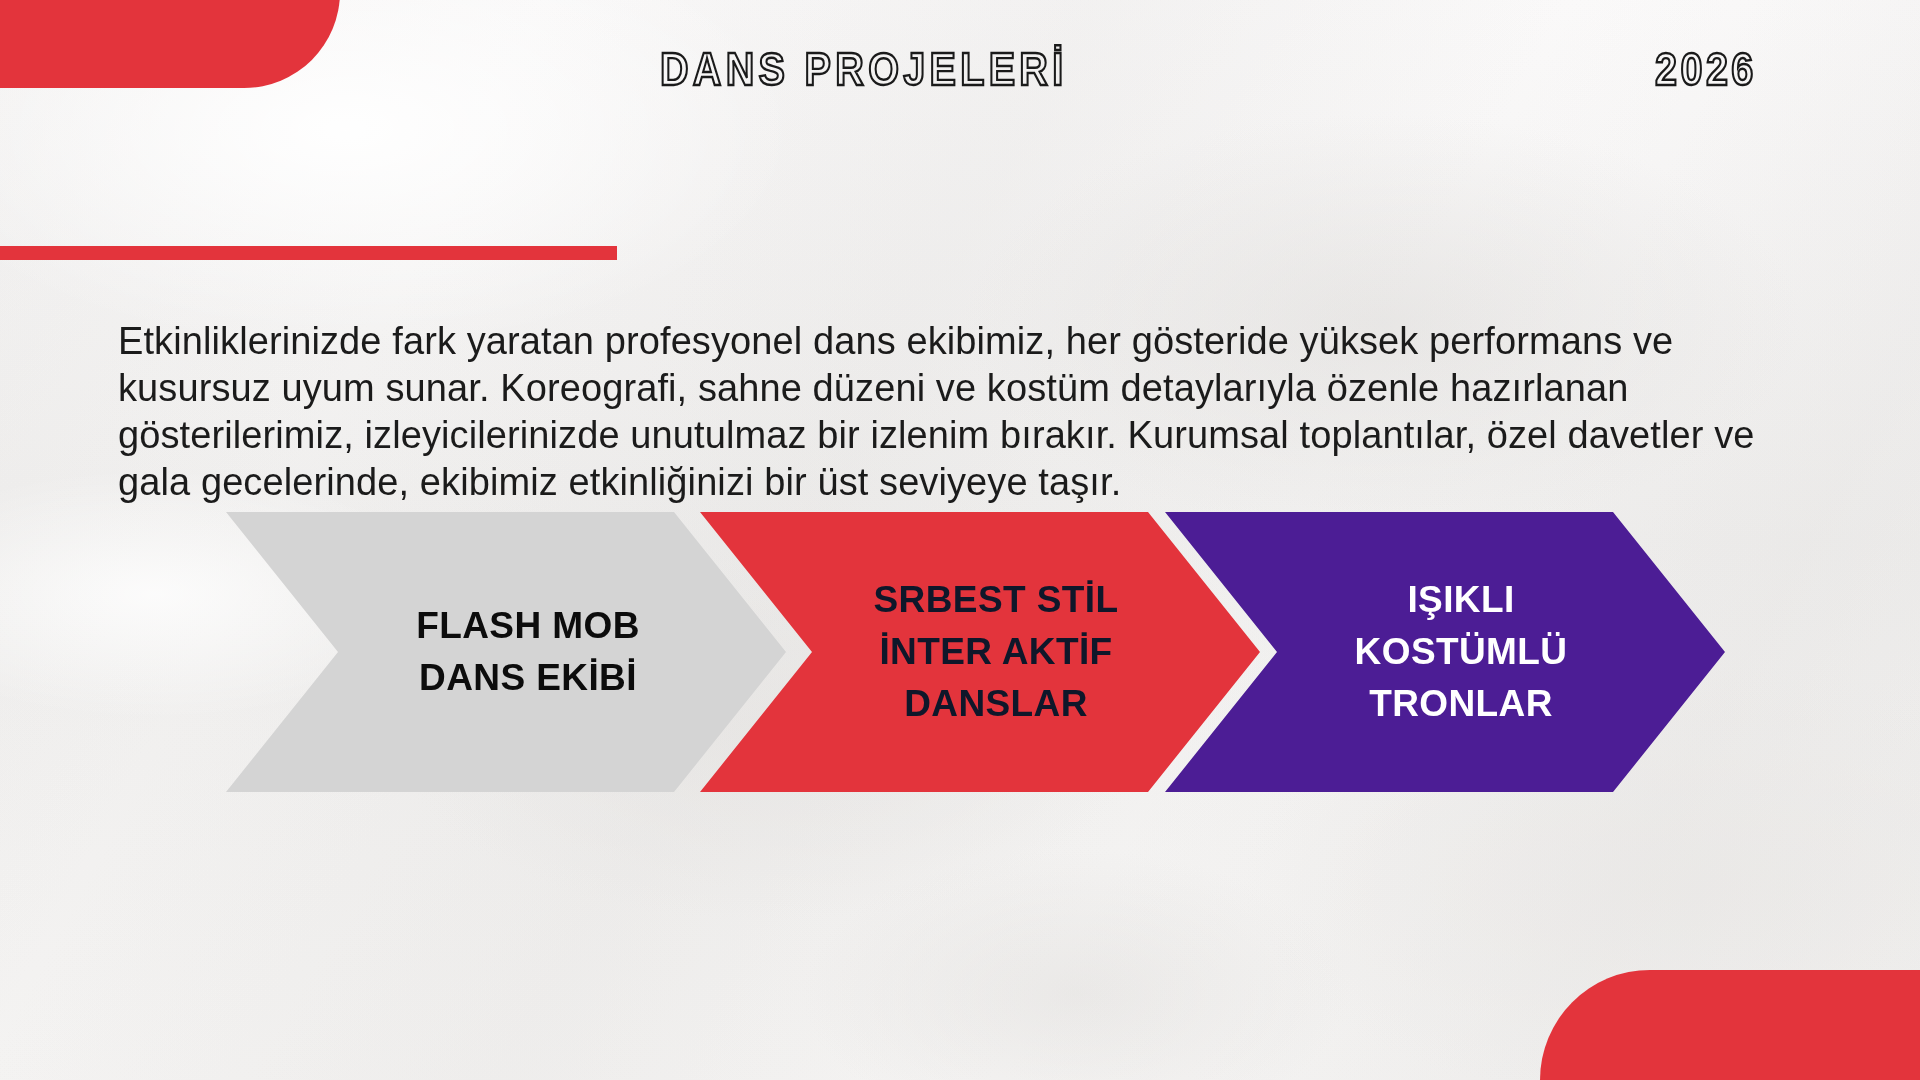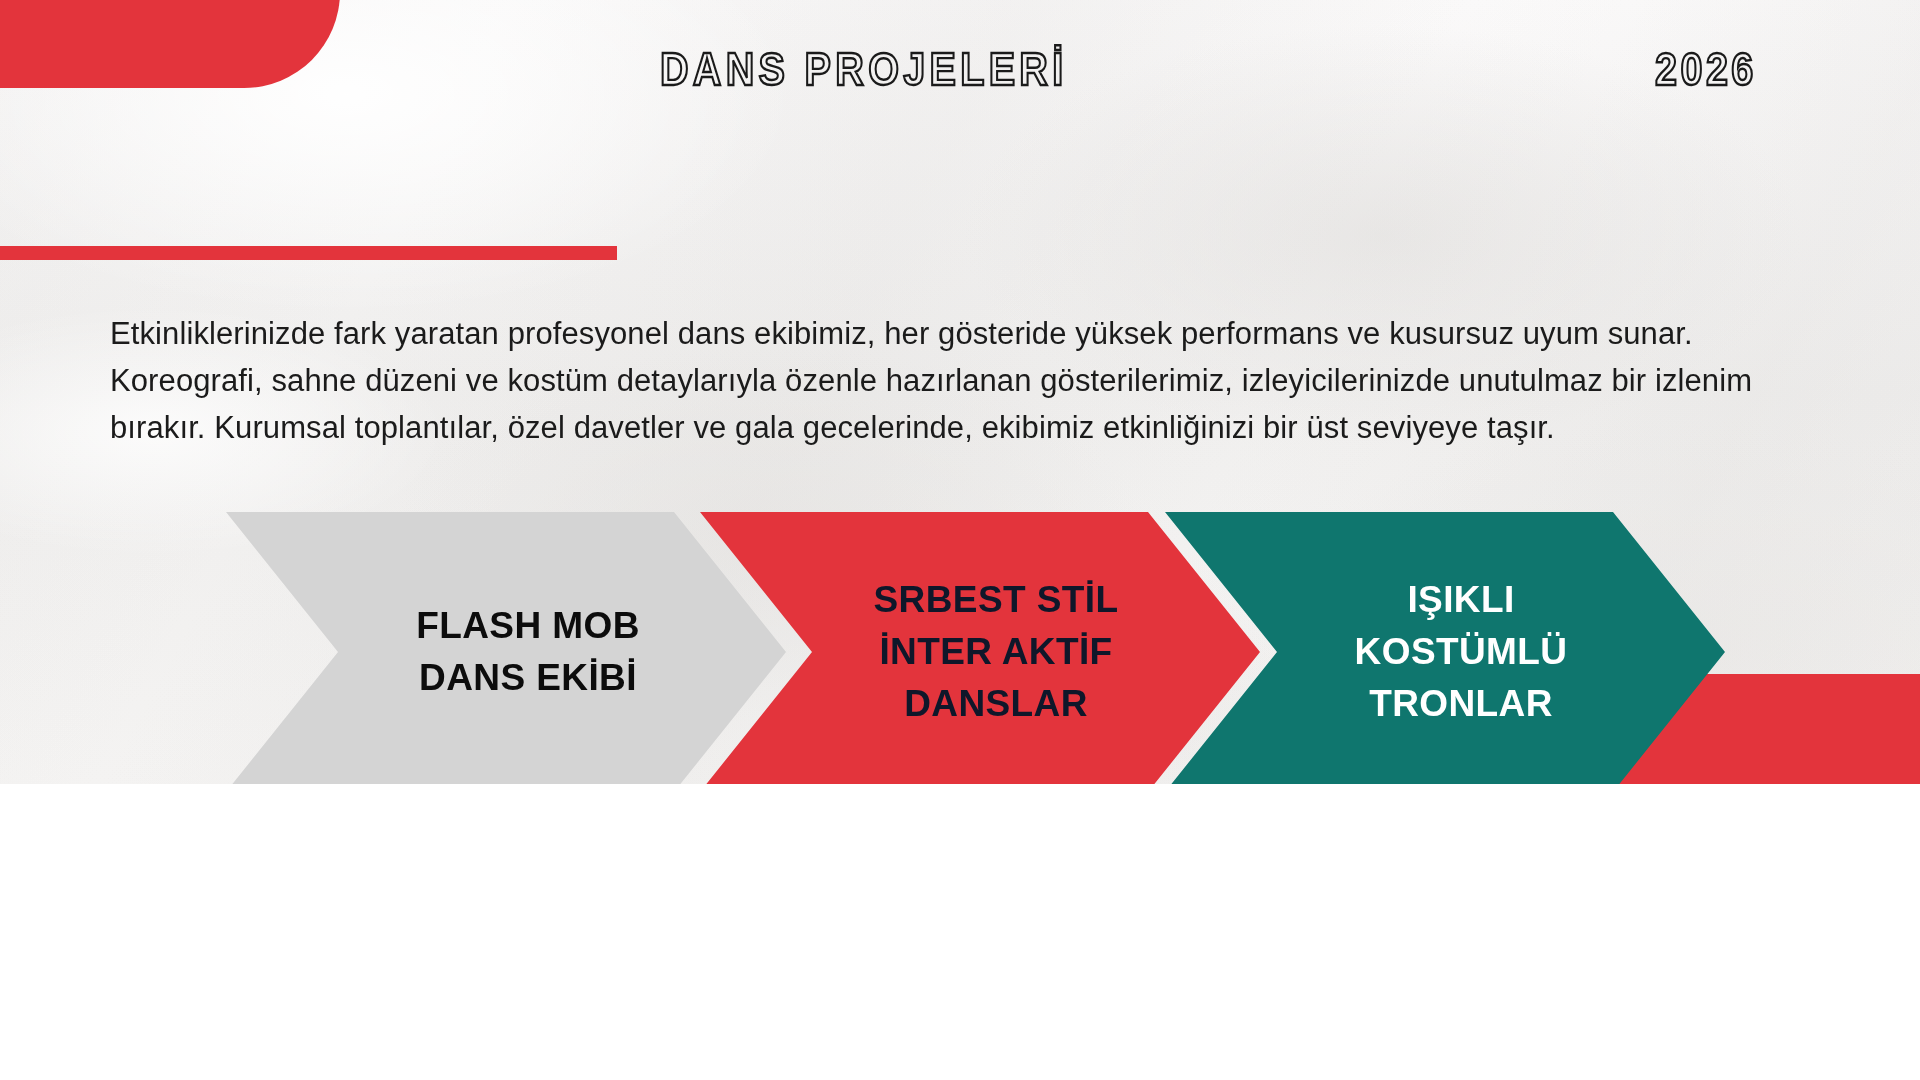--- a/index.html
+++ b/index.html
@@ -3,21 +3,21 @@
 <meta charset="utf-8">
 <style>
   html, body {
     margin: 0;
     padding: 0;
     background: #ffffff;
   }
   .slide {
     position: relative;
     width: 1920px;
-    height: 784px;
+    height: 1080px;
     overflow: hidden;
     background-color: #f4f3f2;
     font-family: "Liberation Sans", sans-serif;
   }
   
   .texture {
     position: absolute;
     inset: 0;
     pointer-events: none;
     background-color: #f5f4f3;
@@ -113,23 +113,23 @@
     transform: scaleX(0.90);
     transform-origin: left top;
   }
 
   
   .body-copy {
     position: absolute;
     left: 110px;
     top: 310px;
     width: 1706px;
-    margin: 0;
+    margin: 8px;
     font-family: "Liberation Sans", sans-serif;
-    font-size: 31px;
+    font-size: 38px;
     line-height: 47px;
     color: #1b1b1b;
     letter-spacing: 0.1px;
   }
 
   
   .chevrons {
     position: absolute;
     left: 0;
     top: 512px;
@@ -152,21 +152,21 @@
     font-weight: 700;
     font-size: 37px;
     line-height: 52px;
     letter-spacing: 0.4px;
     white-space: pre-line;
   }
   .chev-1 { left: 226px;  width: 560px; background: #d4d4d4; justify-content: center; }
   .chev-1 .chevron-label { color: #0c0c0c; transform: translateX(22px); }
   .chev-2 { left: 700px;  width: 560px; background: var(--brand, #e3343c); }
   .chev-2 .chevron-label { color: #0f172a; transform: translateX(16px); }
-  .chev-3 { left: 1165px; width: 560px; background: #0f766e; }
+  .chev-3 { left: 1165px; width: 560px; background: #4c1d95; }
   .chev-3 .chevron-label { color: #ffffff; transform: translateX(16px); }
 </style>
 </head>
 <body>
 
 <div class="slide" style="--brand:#e3343c;">
 
   <div class="texture"></div>
 
   <div class="corner-tl"></div>

